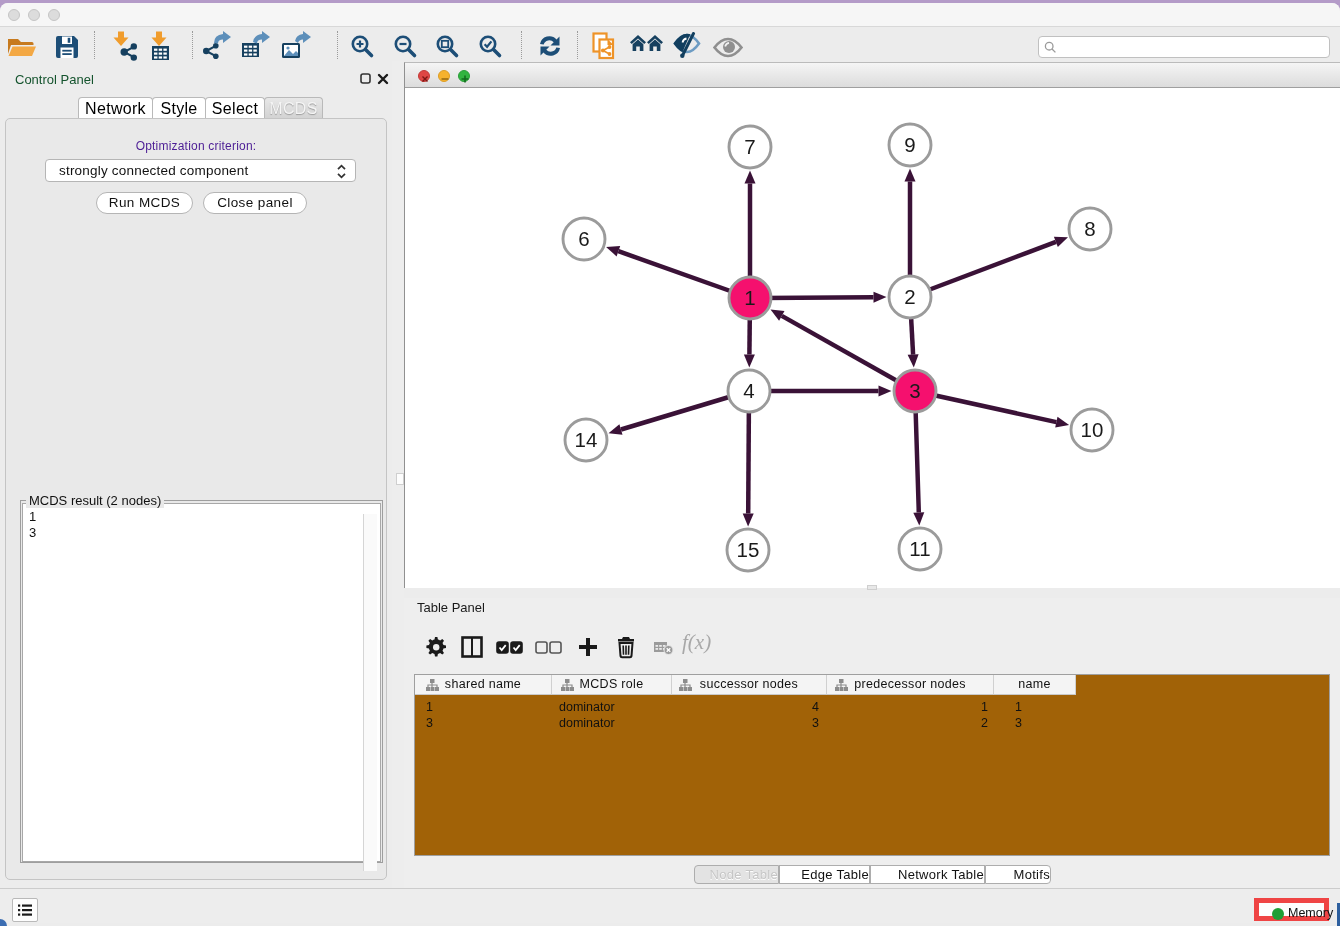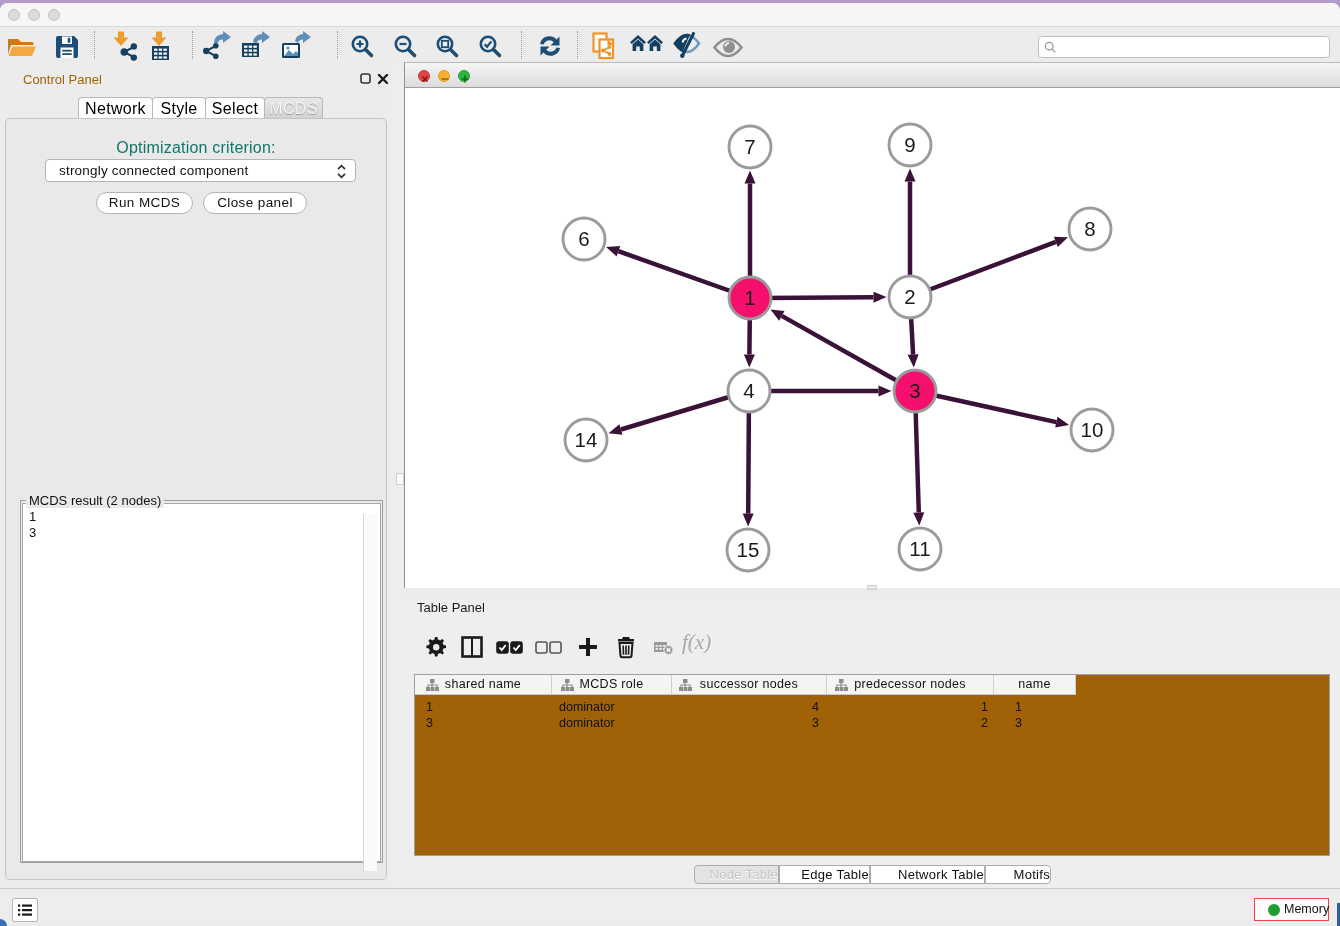--- a/index.html
+++ b/index.html
@@ -9,36 +9,36 @@
 .tl{position:absolute;top:6px;width:12px;height:12px;border-radius:50%;background:#dcdcdc;border:1px solid #c5c5c5;}
 #wtitle{position:absolute;top:4px;left:0;width:100%;text-align:center;font-size:13px;color:#a2a2a2;}
 #toolbar{position:absolute;left:0;top:24px;width:1340px;height:36px;background:#ececec;border-bottom:1px solid #cfcfcf;}
 #toolbar > svg{margin-top:1px;}
 #tptools svg{margin-top:3px;}
 .sep{position:absolute;top:4px;height:28px;width:1px;border-left:1px dotted #9a9a9a;}
 #search{position:absolute;left:1038px;top:9px;width:292px;height:22px;background:#fff;border:1px solid #c0c0c0;border-radius:4px;}
 #search svg{position:absolute;left:5px;top:4px;}
 
 #cp{position:absolute;left:0;top:61px;width:392px;height:827px;background:#ececec;}
-#cptitle{position:absolute;left:23px;top:11px;font-size:13px;color:#a16207;}
+#cptitle{position:absolute;left:15px;top:11px;font-size:13px;color:#14532d;}
 .tab{position:absolute;top:36px;height:22px;background:#fff;border:1px solid #b9b9b9;border-bottom:none;text-align:center;line-height:21px;border-radius:4px 4px 0 0;letter-spacing:0.3px;}
 .tabsel{background:linear-gradient(#e8e8e8,#d2d2d2);color:#f5f5f5;text-shadow:0 1px 1px #9a9a9a;}
 #cpbody{position:absolute;left:5px;top:57px;width:382px;height:762px;background:#e9e9e9;border:1px solid #c4c4c4;border-radius:5px;}
-#optlabel{position:absolute;left:0;top:20px;width:100%;text-align:center;font-size:16px;color:#0f766e;letter-spacing:0.2px;}
+#optlabel{position:absolute;left:0;top:20px;width:100%;text-align:center;font-size:12px;color:#4c1d95;letter-spacing:0.2px;}
 #selbox{position:absolute;left:39px;top:40px;width:311px;height:23px;background:#fff;border:1px solid #b5b5b5;border-radius:4px;font-size:13.5px;color:#111;line-height:21px;padding-left:13px;letter-spacing:0.2px;}
 .btn{position:absolute;height:22px;background:#fff;border:1px solid #b5b5b5;border-radius:11px;text-align:center;font-size:13.5px;color:#111;line-height:20px;letter-spacing:0.4px;}
 #fieldset{position:absolute;left:14px;top:374px;width:343px;height:370px;}
 #fsborder{position:absolute;left:0px;top:7px;width:363px;height:363px;border:1px solid #9e9e9e;}
 #fslegend{position:absolute;left:6px;top:0px;z-index:3;background:#e9e9e9;padding:0 3px;font-size:13px;color:#111;}
 #fswhite{position:absolute;left:2px;top:10px;z-index:1;width:359px;height:359px;background:#fff;border:1px solid #a8a8a8;font-size:13px;color:#111;line-height:16px;padding:5px 0 0 6px;}
 #fsscroll{position:absolute;right:3px;top:10px;width:14px;height:357px;background:#fafafa;border-left:1px solid #d5d5d5;}
 
 #statusbar{position:absolute;left:0;top:888px;width:1340px;height:35px;background:#ededed;border-top:1px solid #cccccc;}
 #listbtn{position:absolute;left:12px;top:9px;width:26px;height:24px;background:#fdfdfd;border:1px solid #b9b9b9;border-radius:2px;}
-#membtn{position:absolute;left:1254px;top:9px;width:75px;height:23px;background:#fdfdfd;border:1px solid #ef4444;font-size:12.5px;color:#111;text-align:left;line-height:21px;padding-left:29px;}
+#membtn{position:absolute;left:1254px;top:9px;width:75px;height:23px;background:#fdfdfd;border:5px solid #ef4444;font-size:12.5px;color:#111;text-align:left;line-height:21px;padding-left:29px;}
 #memdot{position:absolute;left:13px;top:5px;width:12px;height:12px;border-radius:50%;background:#1e9e35;}
 
 #gutter{position:absolute;left:392px;top:61px;width:12px;height:827px;background:#ededed;}
 #net{position:absolute;left:404px;top:62px;width:936px;height:526px;background:#fff;border-left:1px solid #909090;border-top:1px solid #bbb;}
 #nettitle{position:absolute;left:0;top:0;width:100%;height:25px;background:linear-gradient(#f5f5f5,#dcdcdc);border-bottom:1px solid #9f9f9f;}
 #netname{position:absolute;top:5px;width:100%;text-align:center;font-size:13px;font-weight:bold;color:#1a1a1a;}
 .mtl{position:absolute;top:7px;width:12px;height:12px;border-radius:50%;}
 
 #tp{position:absolute;left:404px;top:598px;width:936px;height:290px;background:#eeeeee;}
 #tptitle{position:absolute;left:13px;top:2px;font-size:13px;color:#1a1a1a;}

